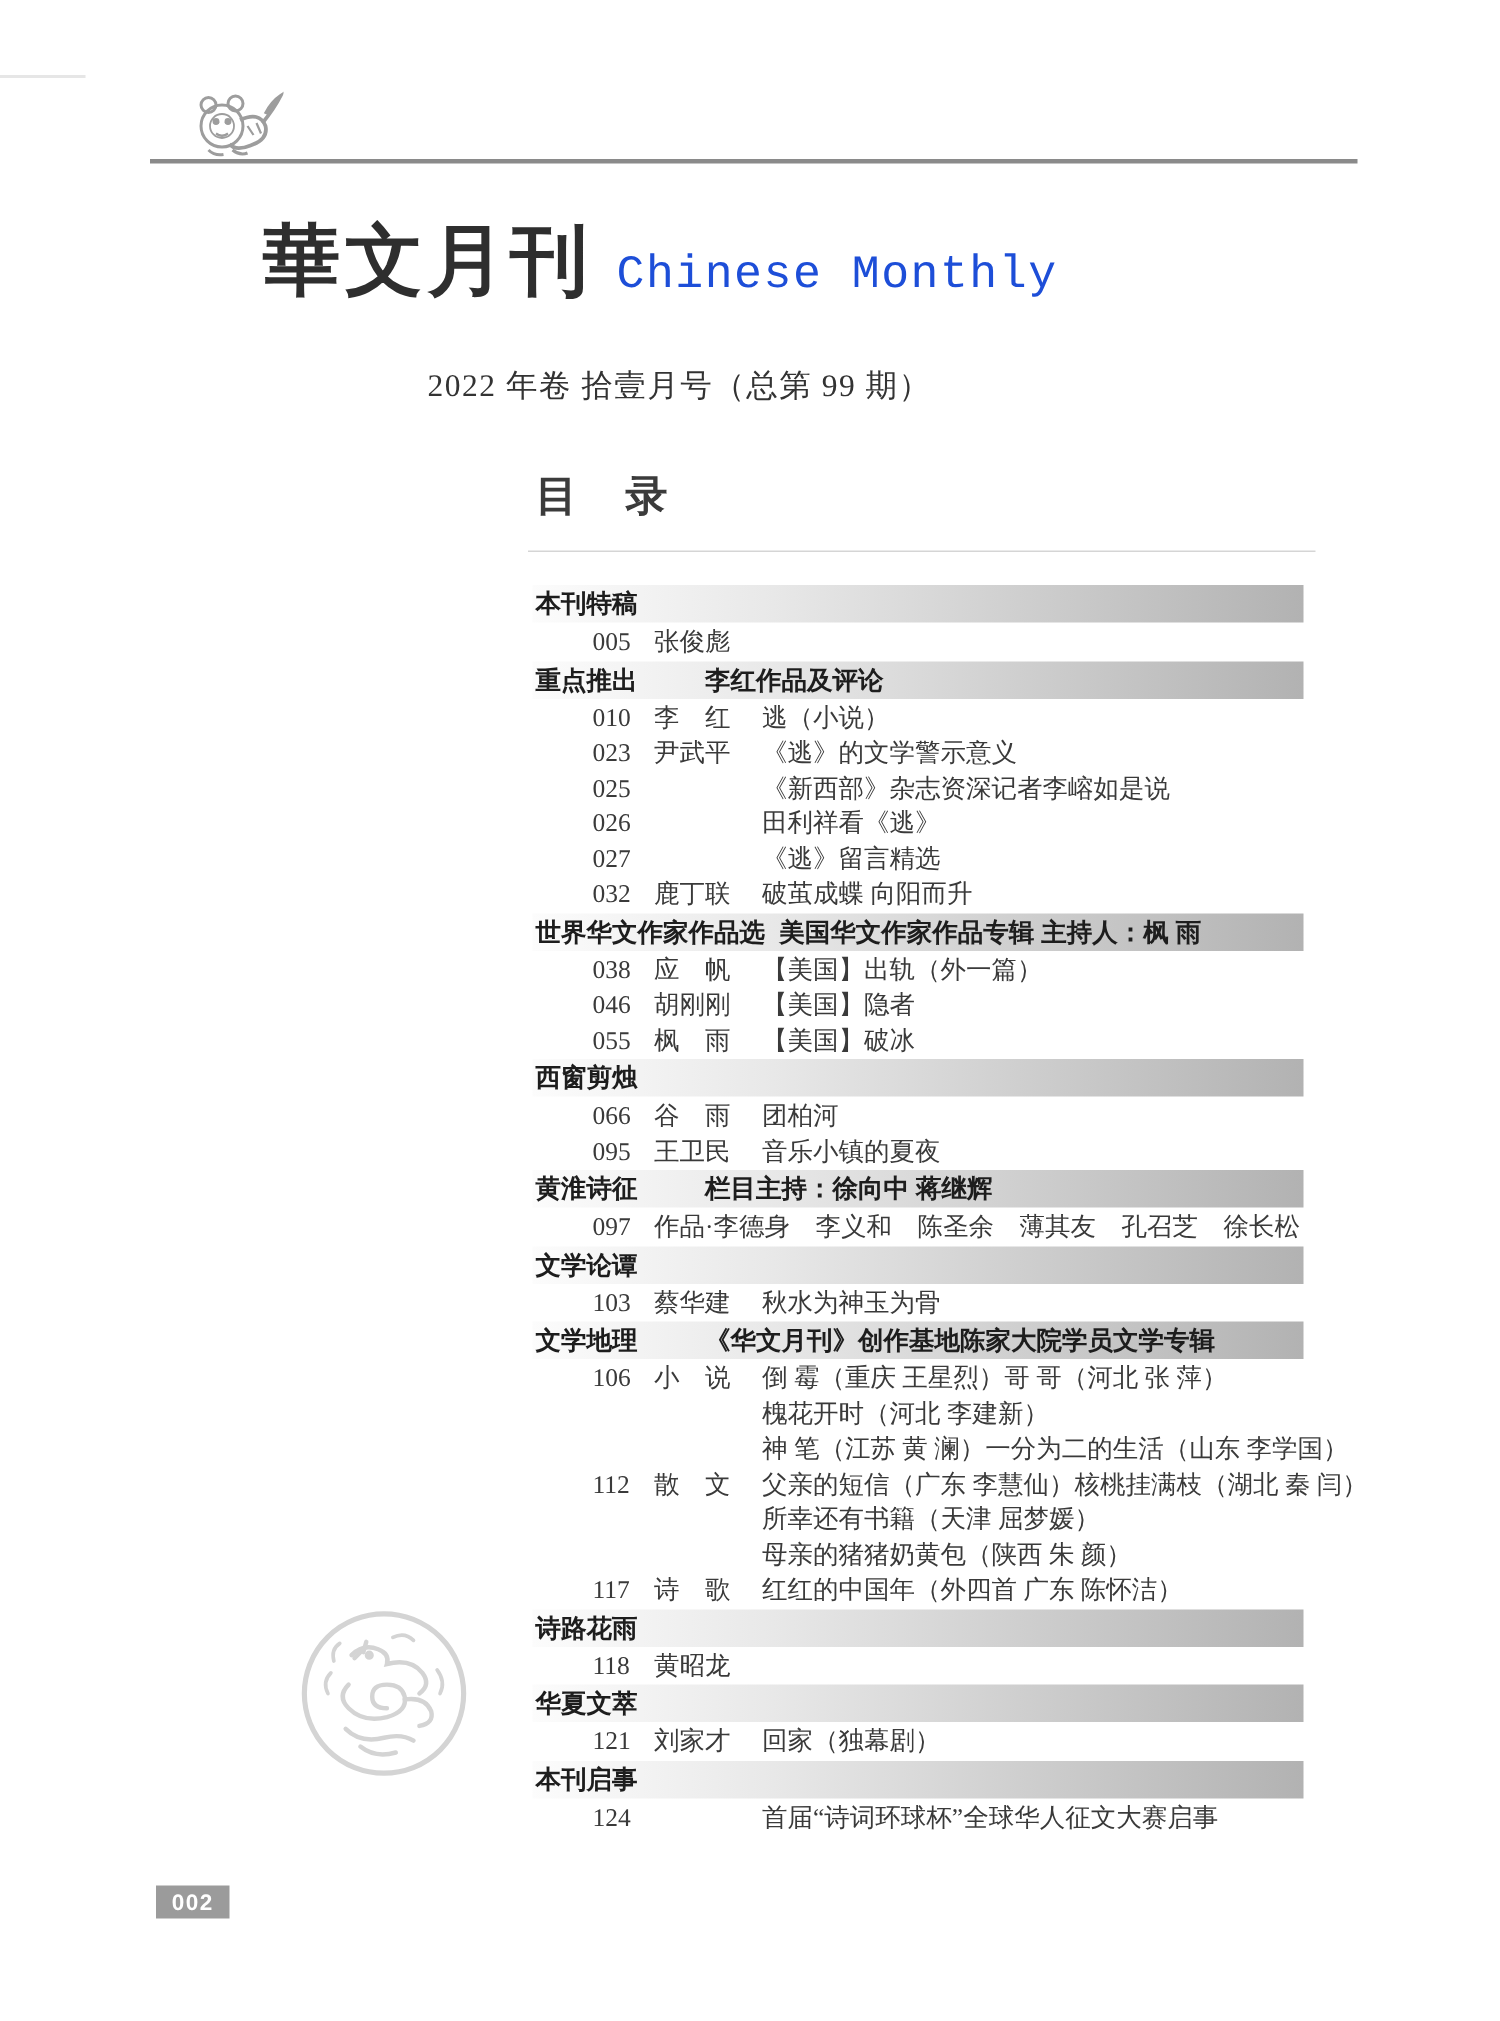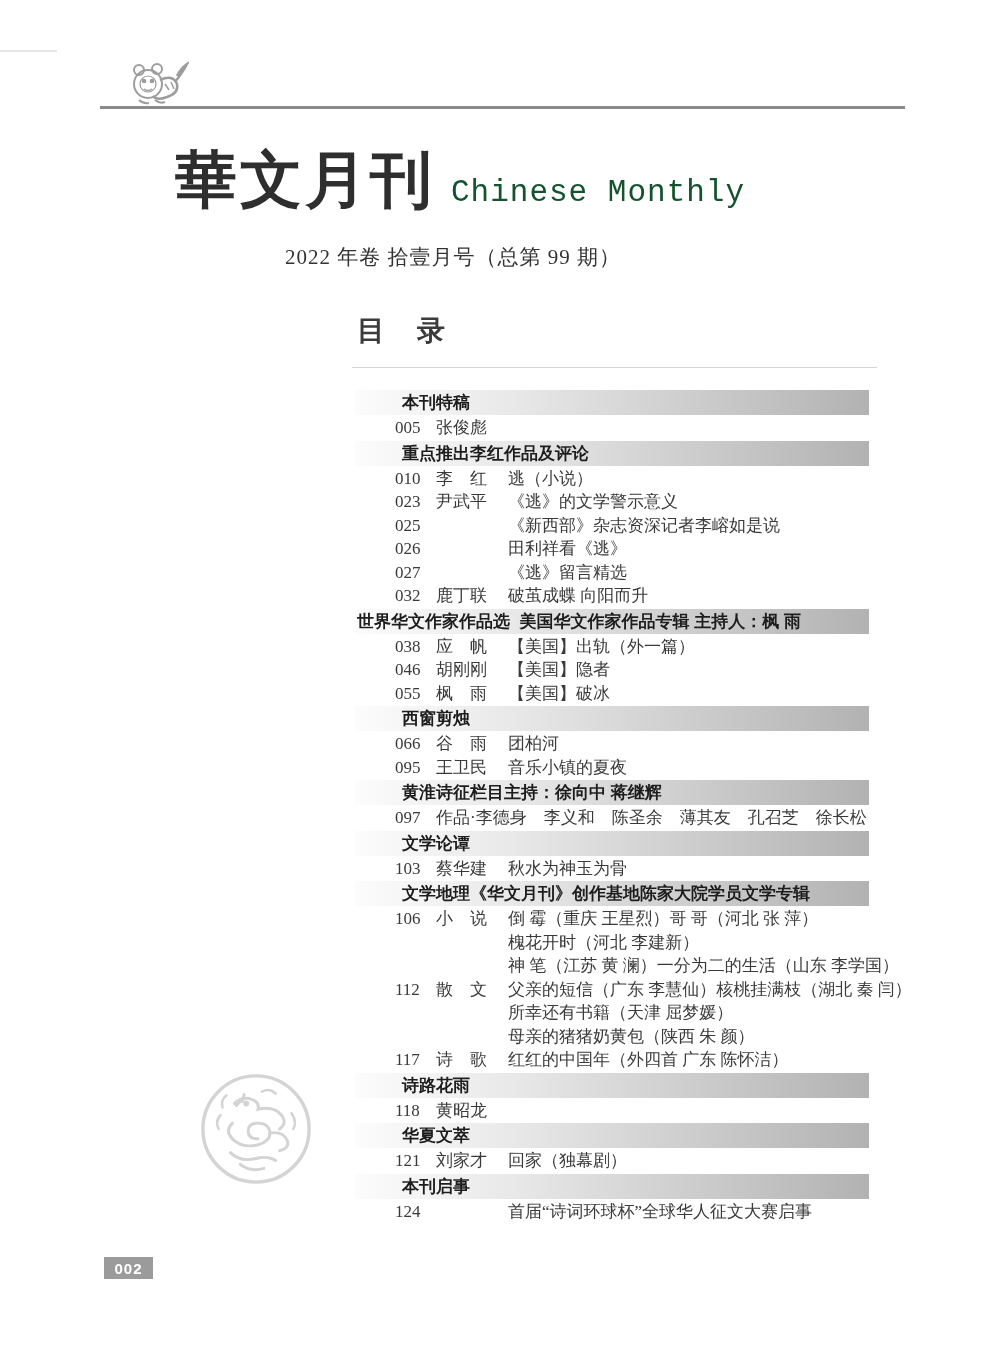--- a/index.html
+++ b/index.html
@@ -7,33 +7,33 @@
     width:1000px;height:1347px;position:relative;background:#ffffff;
     font-family:"Liberation Serif","DejaVu Serif",serif;color:#3a3a3a;
     overflow:hidden;
   }
   
   .scan-line{position:absolute;left:0;top:50px;width:57px;height:2px;background:#e6e6e6;}
   .tiger{position:absolute;left:127px;top:60px;width:62px;height:48px;}
   .header-rule{position:absolute;left:100px;top:106px;width:805px;height:3px;background:#8a8a8a;}
   
   .masthead{position:absolute;left:175px;top:146px;display:flex;align-items:baseline;}
-  .title-cn{font-size:62px;font-weight:700;color:#2e2e2e;letter-spacing:3px;line-height:1.1;}
-  .title-en{font-family:"Liberation Mono","DejaVu Sans Mono",monospace;font-size:31px;color:#14532d;margin-left:16px;letter-spacing:1px;}
+  .title-cn{font-size:52px;font-weight:700;color:#2e2e2e;letter-spacing:3px;line-height:1.1;}
+  .title-en{font-family:"Liberation Mono","DejaVu Sans Mono",monospace;font-size:31px;color:#1d4ed8;margin-left:16px;letter-spacing:1px;}
   .issue-line{position:absolute;left:285px;top:243px;font-size:21px;color:#333;letter-spacing:1px;}
   
   .toc-heading{position:absolute;left:357px;top:312px;font-size:28px;font-weight:700;color:#3b3b3b;letter-spacing:2px;}
   .toc-rule{position:absolute;left:352px;top:367px;width:525px;height:1px;background:#d5d5d5;}
   
   .toc{position:absolute;left:355px;top:389px;width:514px;}
   .section-bar{
     height:25px;margin:1px 0;display:flex;align-items:center;
     background:linear-gradient(90deg,#fcfcfc 0%,#e9e9e9 30%,#b2b2b2 100%);
     font-family:"Liberation Sans","DejaVu Sans",sans-serif;
-    font-weight:700;font-size:17px;color:#1d1d1d;padding-left:2px;box-sizing:border-box;text-align:right;
+    font-weight:700;font-size:17px;color:#1d1d1d;padding-left:2px;box-sizing:border-box;
   }
   .section-name{min-width:113px;white-space:pre;}
   .section-subtitle{white-space:pre;}
   .entry{height:23.5px;line-height:23.5px;display:flex;font-size:17px;white-space:pre;margin-left:40px;}
   .entry .num{width:41px;flex:none;}
   .entry .author{width:72px;flex:none;}
   .entry .title{flex:1;}
   
   .dragon{position:absolute;left:197px;top:1070px;width:118px;height:118px;}
   .page-box{

